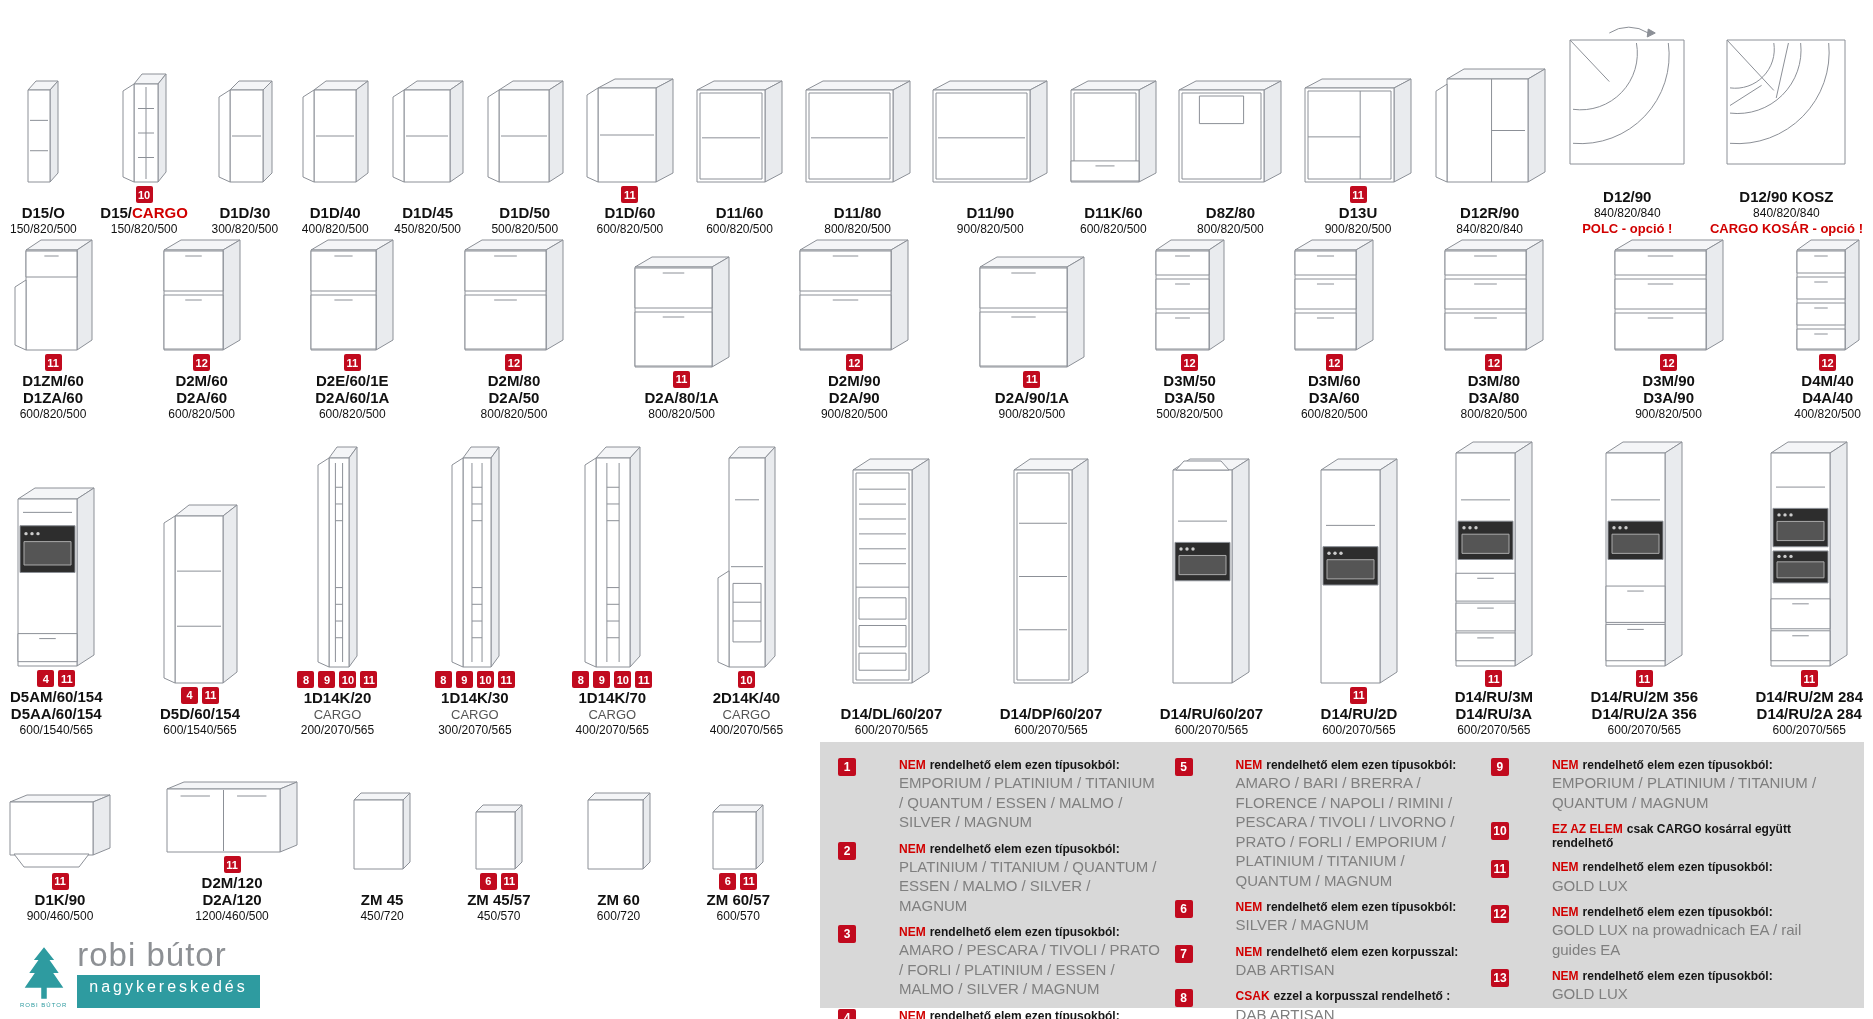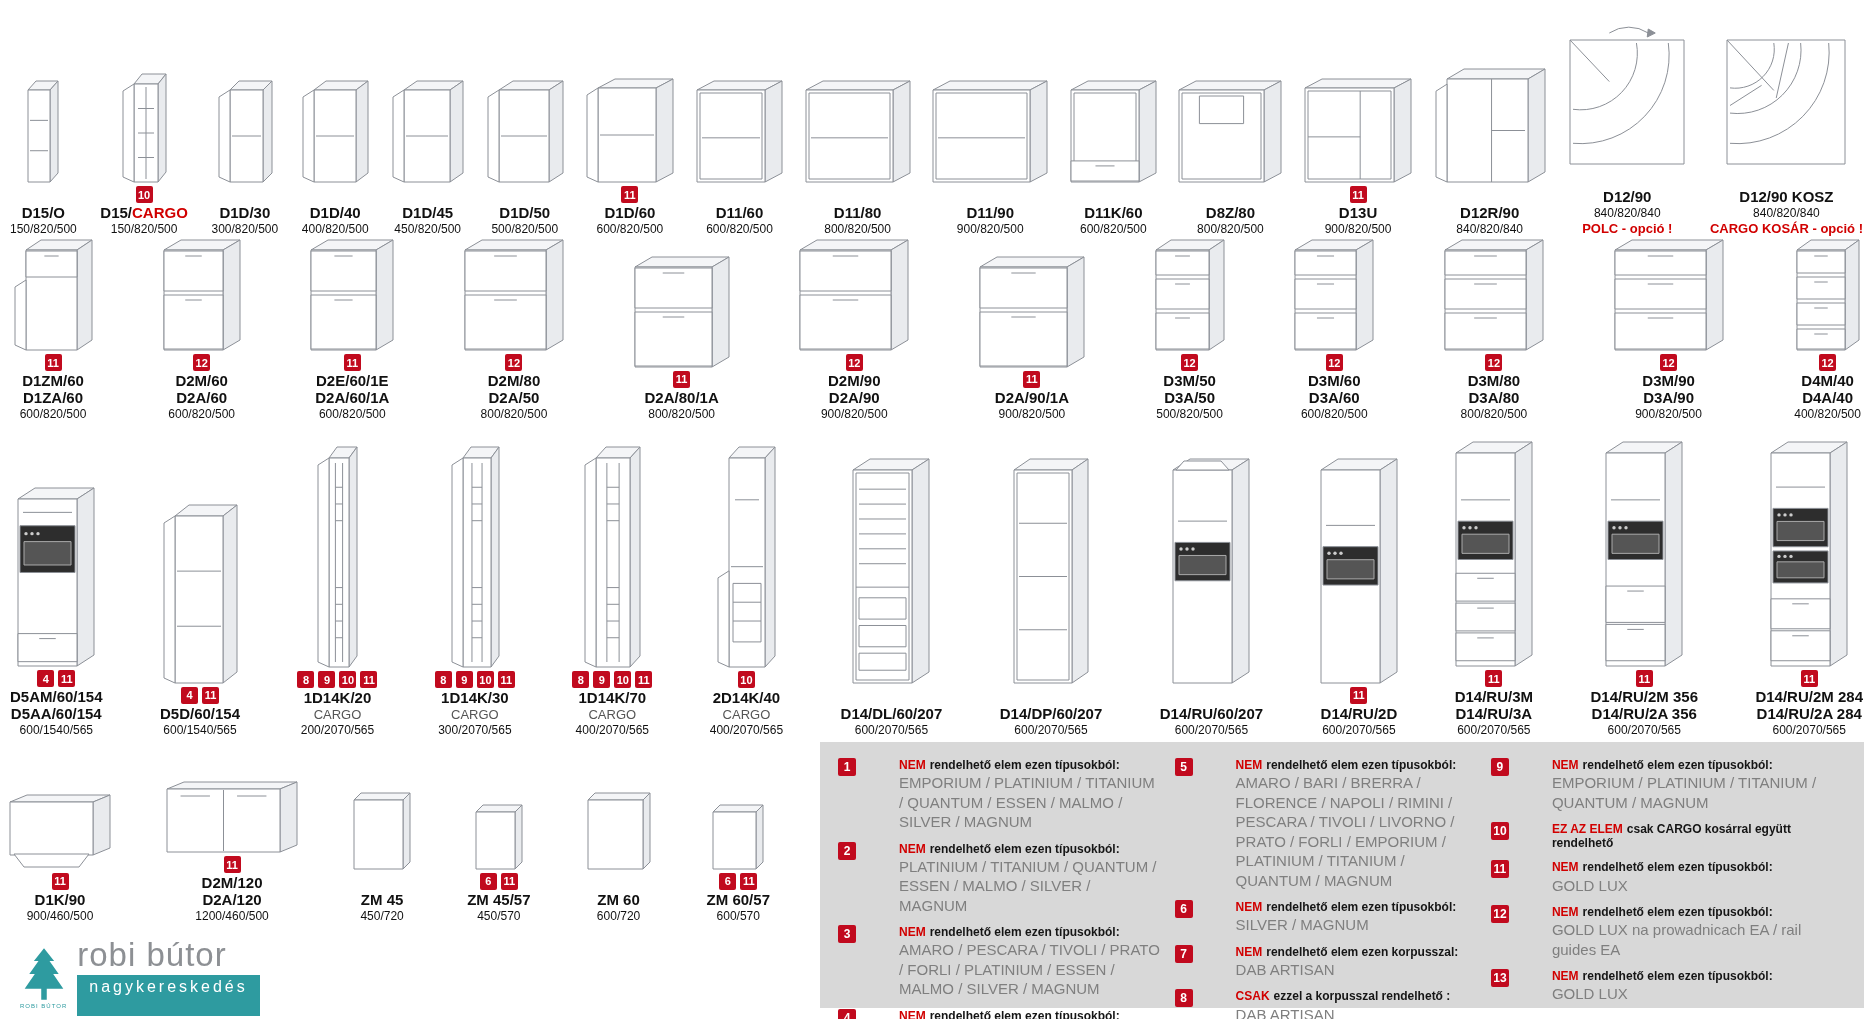--- a/index.html
+++ b/index.html
@@ -33,26 +33,26 @@
   #lcol1{flex:0 0 32%;}
   #lcol2{flex:0 0 30%;}
   #lcol3{flex:1;}
   .litem{display:flex;gap:7px;align-items:flex-start;}
   .lbadge{flex:0 0 auto;width:18px;height:18px;font-size:12px;}
   .ltext{font-size:12px;line-height:1.18;margin-left:36px;}
   .lhead{font-weight:bold;color:#151515;}
   .llead{color:var(--red,#d10000);font-weight:bold;margin-right:4px;}
   .lbody{font-size:15px;color:#7f7f7f;line-height:1.3;margin-top:1px;}
   
-  .logo{position:absolute;left:20px;top:938px;display:flex;gap:10px;align-items:center;}
+  .logo{position:absolute;left:20px;top:938px;display:flex;gap:10px;align-items:flex-end;}
   .logo-treebox{display:flex;flex-direction:column;align-items:center;}
   .logo-mini{font-size:6px;color:var(--teal,#2e9ba0);letter-spacing:1px;margin-top:1px;}
   .logo-title{font-size:33px;color:#8d9094;letter-spacing:1px;line-height:1;}
   .logo-bar{display:inline-block;background:var(--teal,#2e9ba0);color:#fff;font-size:16px;
-            letter-spacing:3px;padding:3px 12px 20px 12px;margin-top:4px;}
+            letter-spacing:3px;padding:3px 12px 12px 12px;margin-top:4px;}
 </style>
 </head>
 <body>
 
 <div class="page">
   <div class="row" id="row0">
       <div class="cell">
         <div class="artbox">
           <svg width="30" height="101" viewBox="0 0 30 101" style="overflow:visible">
             <g fill="none" stroke="#8c9097" stroke-width="1" stroke-linejoin="round">

